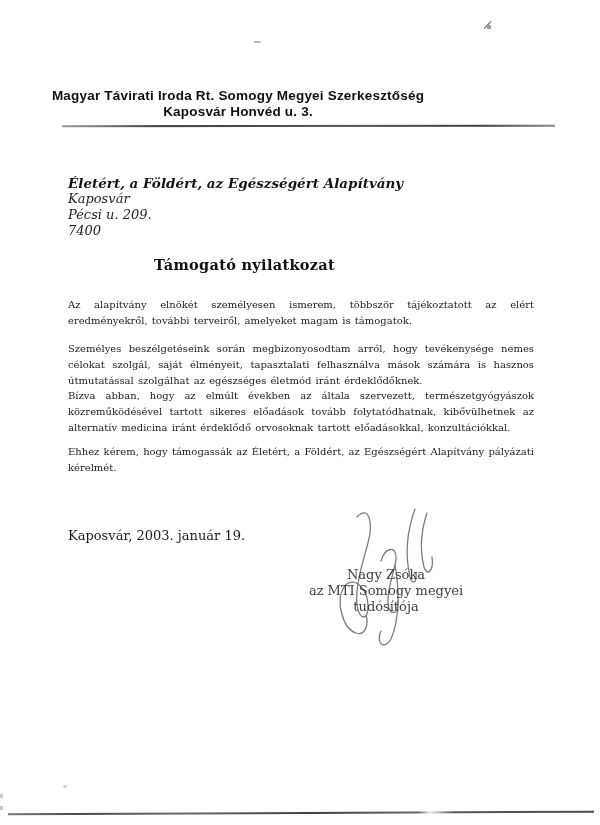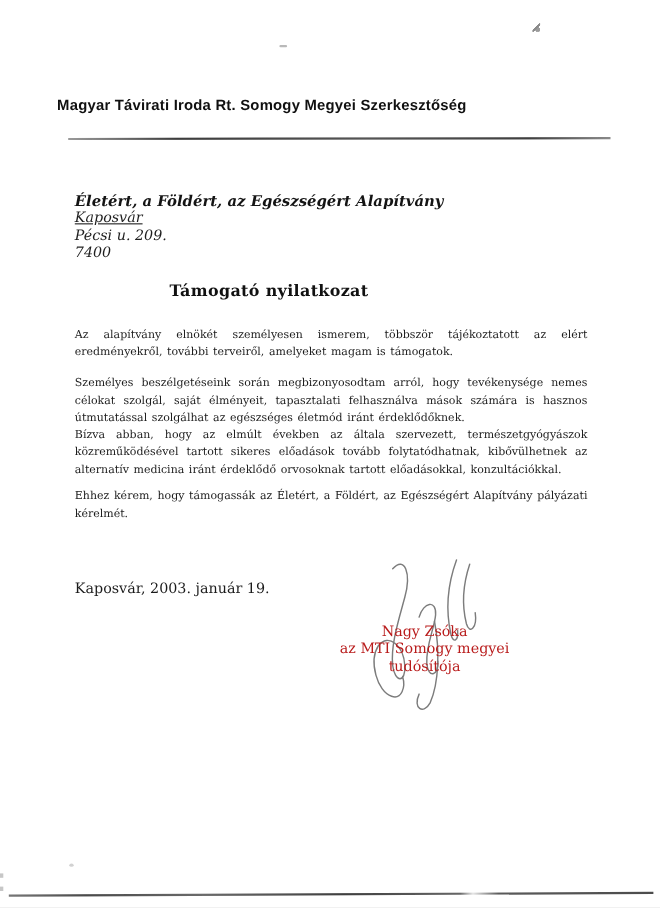--- a/index.html
+++ b/index.html
@@ -28,21 +28,21 @@
   
   .recipient-name{
     position:absolute;top:147px;left:68px;
     font-weight:bold;font-style:italic;
     font-size:13.5px;line-height:17px;color:#141414;margin-top:28px;
   }
   .recipient-address{
     position:absolute;top:191px;left:68px;
     font-style:italic;font-size:13px;line-height:16px;color:#1e1e1e;
   }
-  .recipient-address .city{text-decoration:underline;}
+  .recipient-address .city{}
   
   .doc-title{
     position:absolute;top:256px;left:0;width:489px;
     text-align:center;font-weight:bold;font-size:14.5px;color:#111;
     letter-spacing:.3px;
   }
   
   .para{
     position:absolute;left:68px;width:466px;margin:0;
     font-size:10px;line-height:16.2px;
@@ -55,21 +55,21 @@
   .p3{top:388px;}
   .p4{top:444px;}
   .date-line{
     position:absolute;top:528px;left:68px;
     font-size:13px;color:#1b1b1b;
   }
   
   .sig-scribble{position:absolute;top:503px;left:328px;width:124px;height:152px;}
   .sig-block{
     position:absolute;top:567px;left:275px;width:222px;
-    text-align:center;font-size:13px;line-height:16px;color:#b91c1c;
+    text-align:center;font-size:13px;line-height:16px;color:#404040;
   }
   
   .speck-a{
     position:absolute;top:21px;left:484px;width:7px;height:8px;
     background:
       linear-gradient(135deg,transparent 40%,#777 42%,#777 58%,transparent 60%),
       radial-gradient(circle at 70% 75%,#8a8a8a 0 28%,transparent 30%);
     opacity:.85;
   }
   .speck-b{
@@ -95,20 +95,21 @@
 <body>
 
 <div class="page">
 
   <span class="speck-a"></span>
   <span class="speck-b"></span>
   <span class="speck-c"></span>
 
   <div class="letterhead">
     <div>Magyar Távirati Iroda Rt. Somogy Megyei Szerkesztőség</div>
+    <div>Kaposvár Honvéd u. 3.</div>
   </div>
   <div class="letterhead-rule"></div>
 
   <div class="recipient-name">
     <div>Életért, a Földért, az Egészségért Alapítvány</div>
   </div>
 
   <div class="recipient-address">
     <div class="city">Kaposvár</div>
     <div>Pécsi u. 209.</div>

